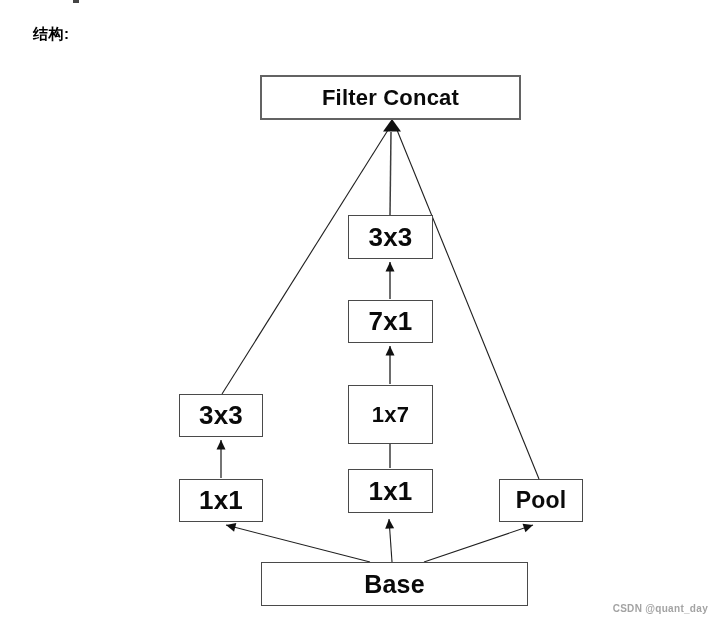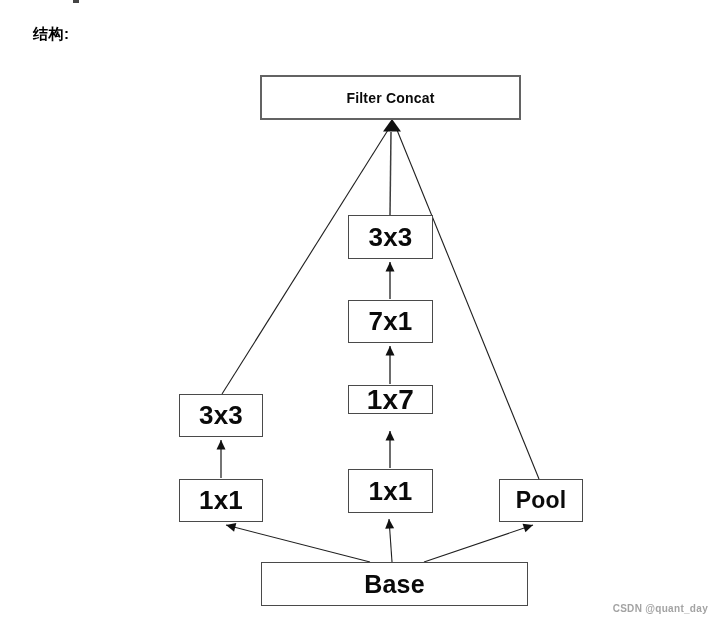--- a/index.html
+++ b/index.html
@@ -90,27 +90,27 @@
     <line x1="390" y1="384" x2="390" y2="346" stroke="#3d3d3d" stroke-width="1.5" marker-end="url(#arrow)"></line>
     <line x1="390" y1="299" x2="390" y2="262" stroke="#3d3d3d" stroke-width="1.5" marker-end="url(#arrow)"></line>
 
     <line x1="221" y1="478" x2="221" y2="440" stroke="#2a2a2a" stroke-width="1.3" marker-end="url(#arrow)"></line>
 
     <line x1="370" y1="562" x2="226" y2="525" stroke="#1f1f1f" stroke-width="1.1" marker-end="url(#arrow)"></line>
     <line x1="392" y1="562" x2="389" y2="519" stroke="#1f1f1f" stroke-width="1.1" marker-end="url(#arrow)"></line>
     <line x1="424" y1="562" x2="533" y2="525" stroke="#1f1f1f" stroke-width="1.1" marker-end="url(#arrow)"></line>
   </svg>
 
-  <div class="node big" style="left:260px; top:75px; width:261px; height:45px; font-size:14px;">Filter Concat</div>
+  <div class="node big" style="left:260px; top:75px; width:261px; height:45px; font-size:22px;">Filter Concat</div>
 
   <div class="node" style="left:348px; top:215px; width:85px; height:44px; font-size:26px;">3x3</div>
 
   <div class="node" style="left:348px; top:300px; width:85px; height:43px; font-size:26px;text-align:center;">7x1</div>
 
-  <div class="node" style="left:348px; top:385px; width:85px; height:29px; font-size:28px;">1x7</div>
+  <div class="node" style="left:348px; top:385px; width:85px; height:59px; font-size:22px;">1x7</div>
 
   <div class="node" style="left:348px; top:469px; width:85px; height:44px; font-size:26px;">1x1</div>
 
   <div class="node" style="left:179px; top:394px; width:84px; height:43px; font-size:26px;">3x3</div>
 
   <div class="node" style="left:179px; top:479px; width:84px; height:43px; font-size:26px;">1x1</div>
 
   <div class="node" style="left:261px; top:562px; width:267px; height:44px; font-size:25px;">Base</div>
 
   <div class="node" style="left:499px; top:479px; width:84px; height:43px; font-size:23px;">Pool</div>

